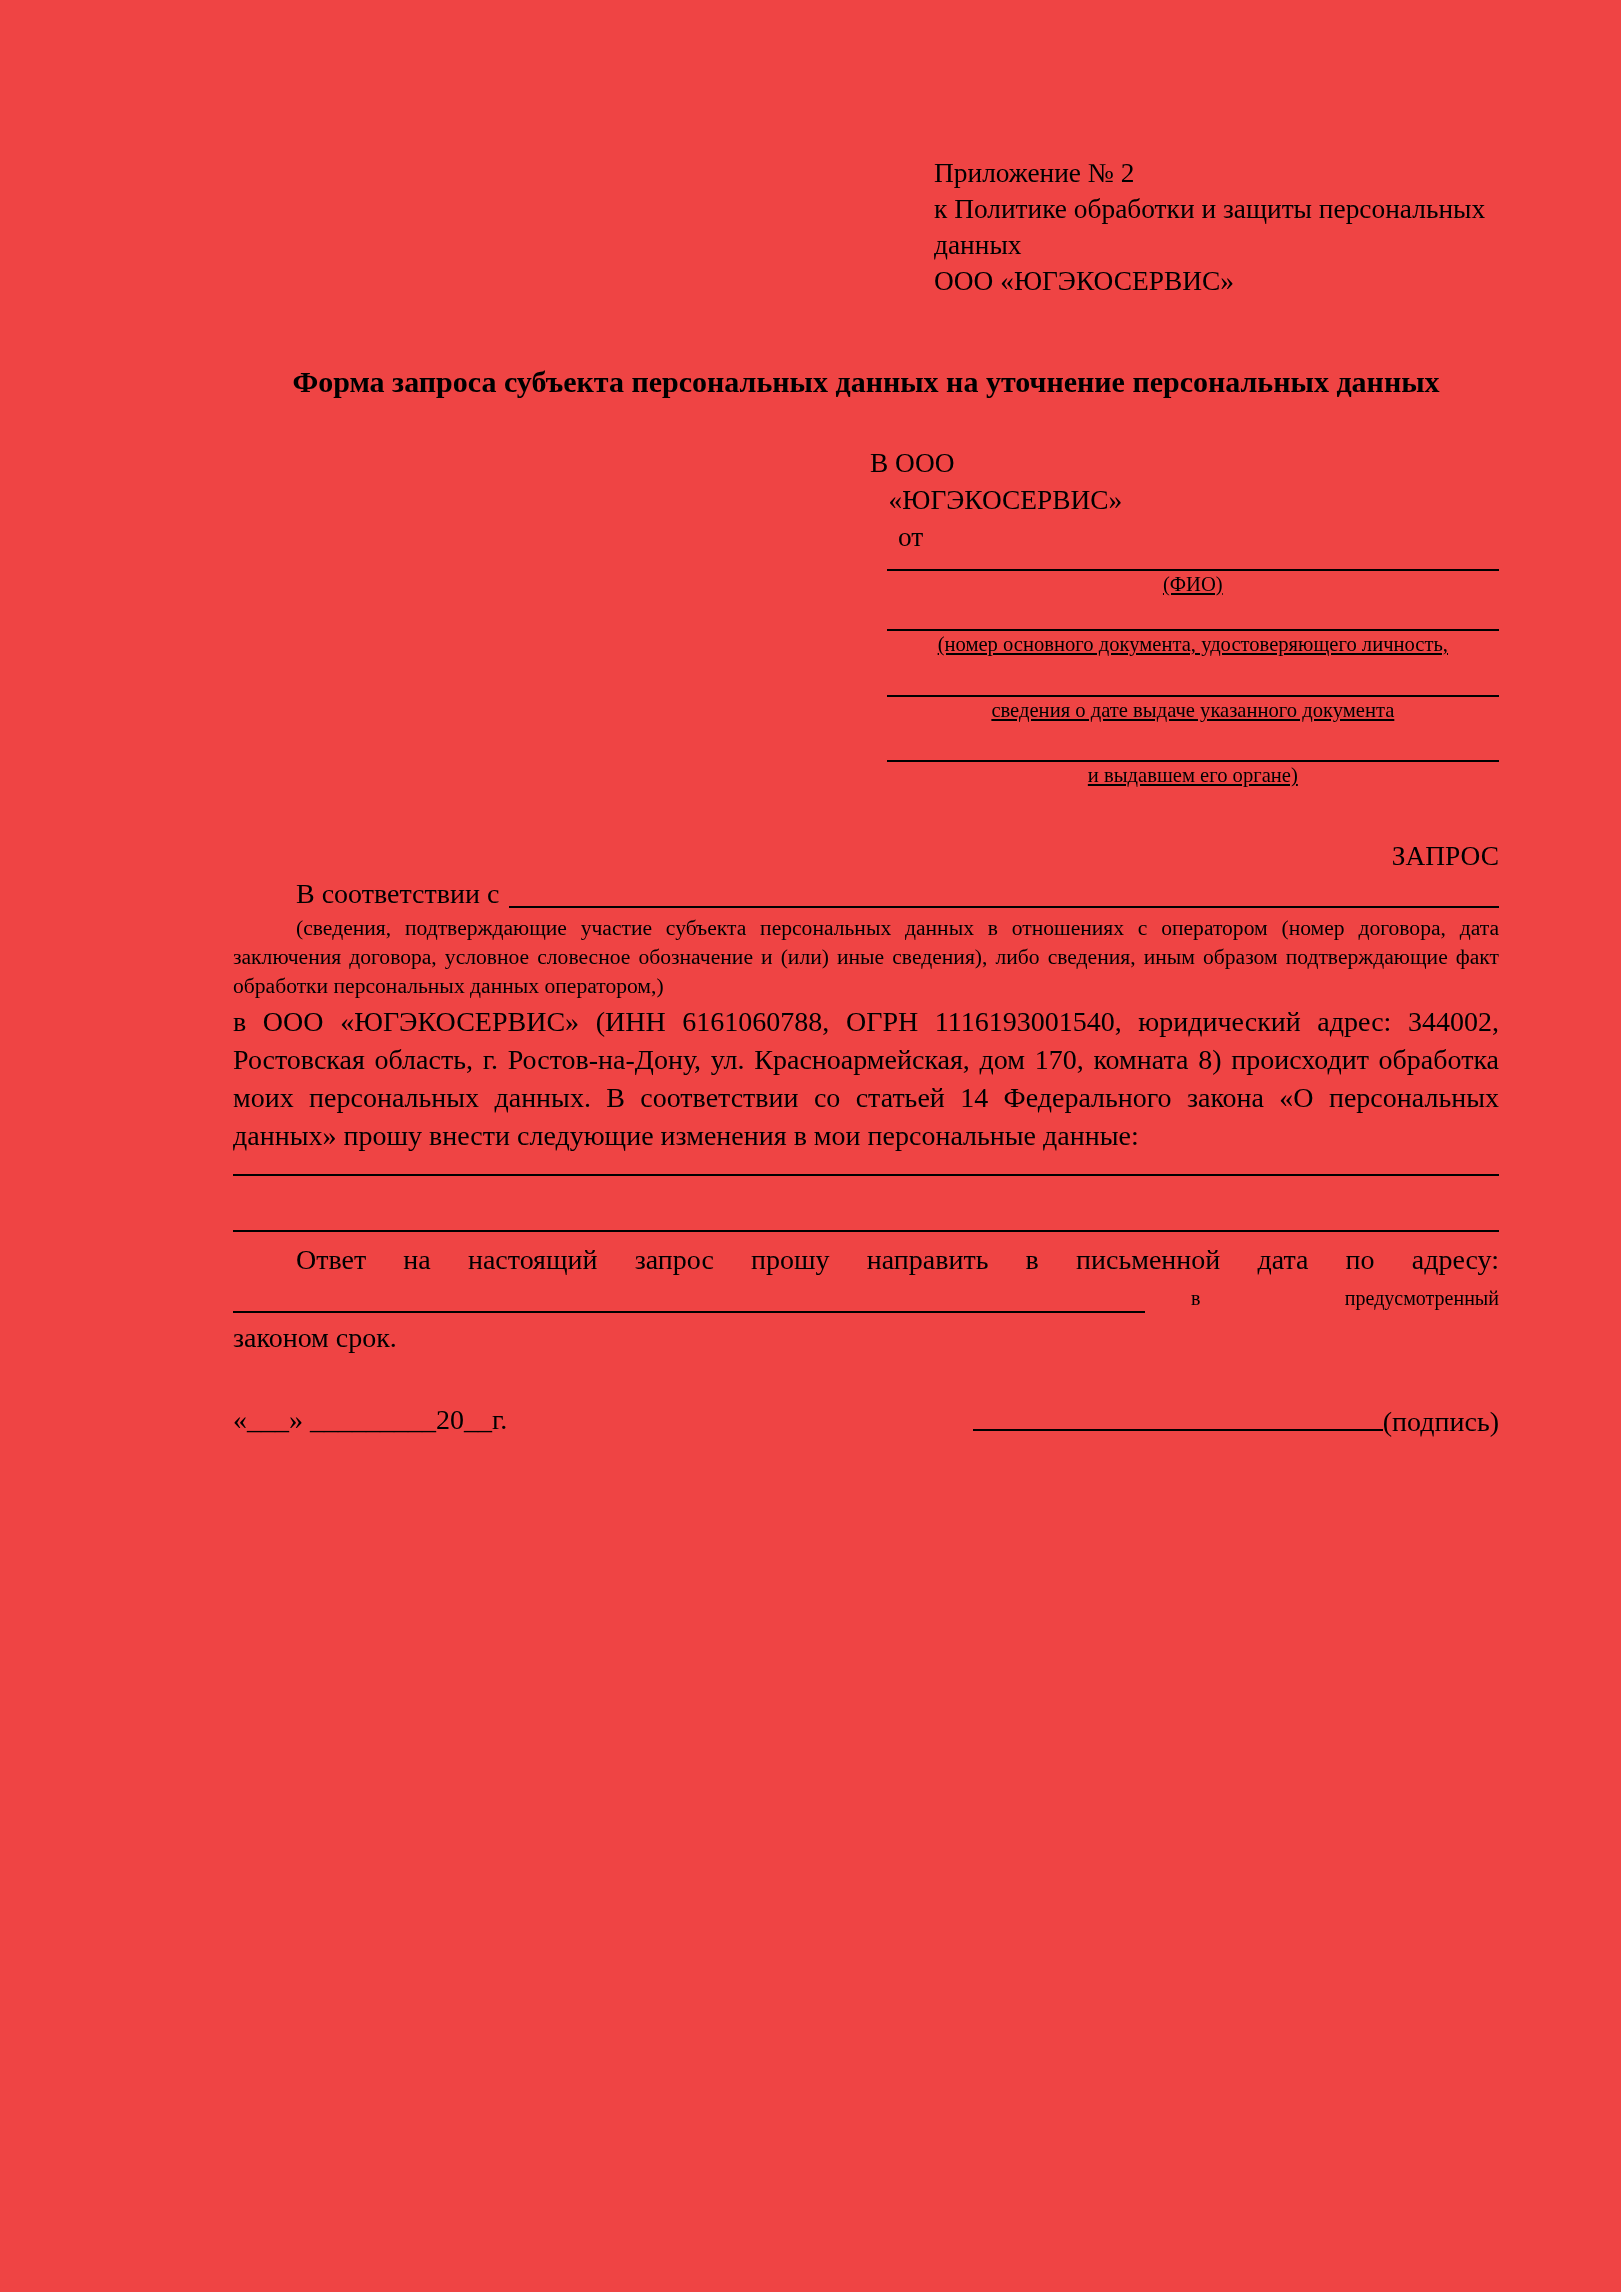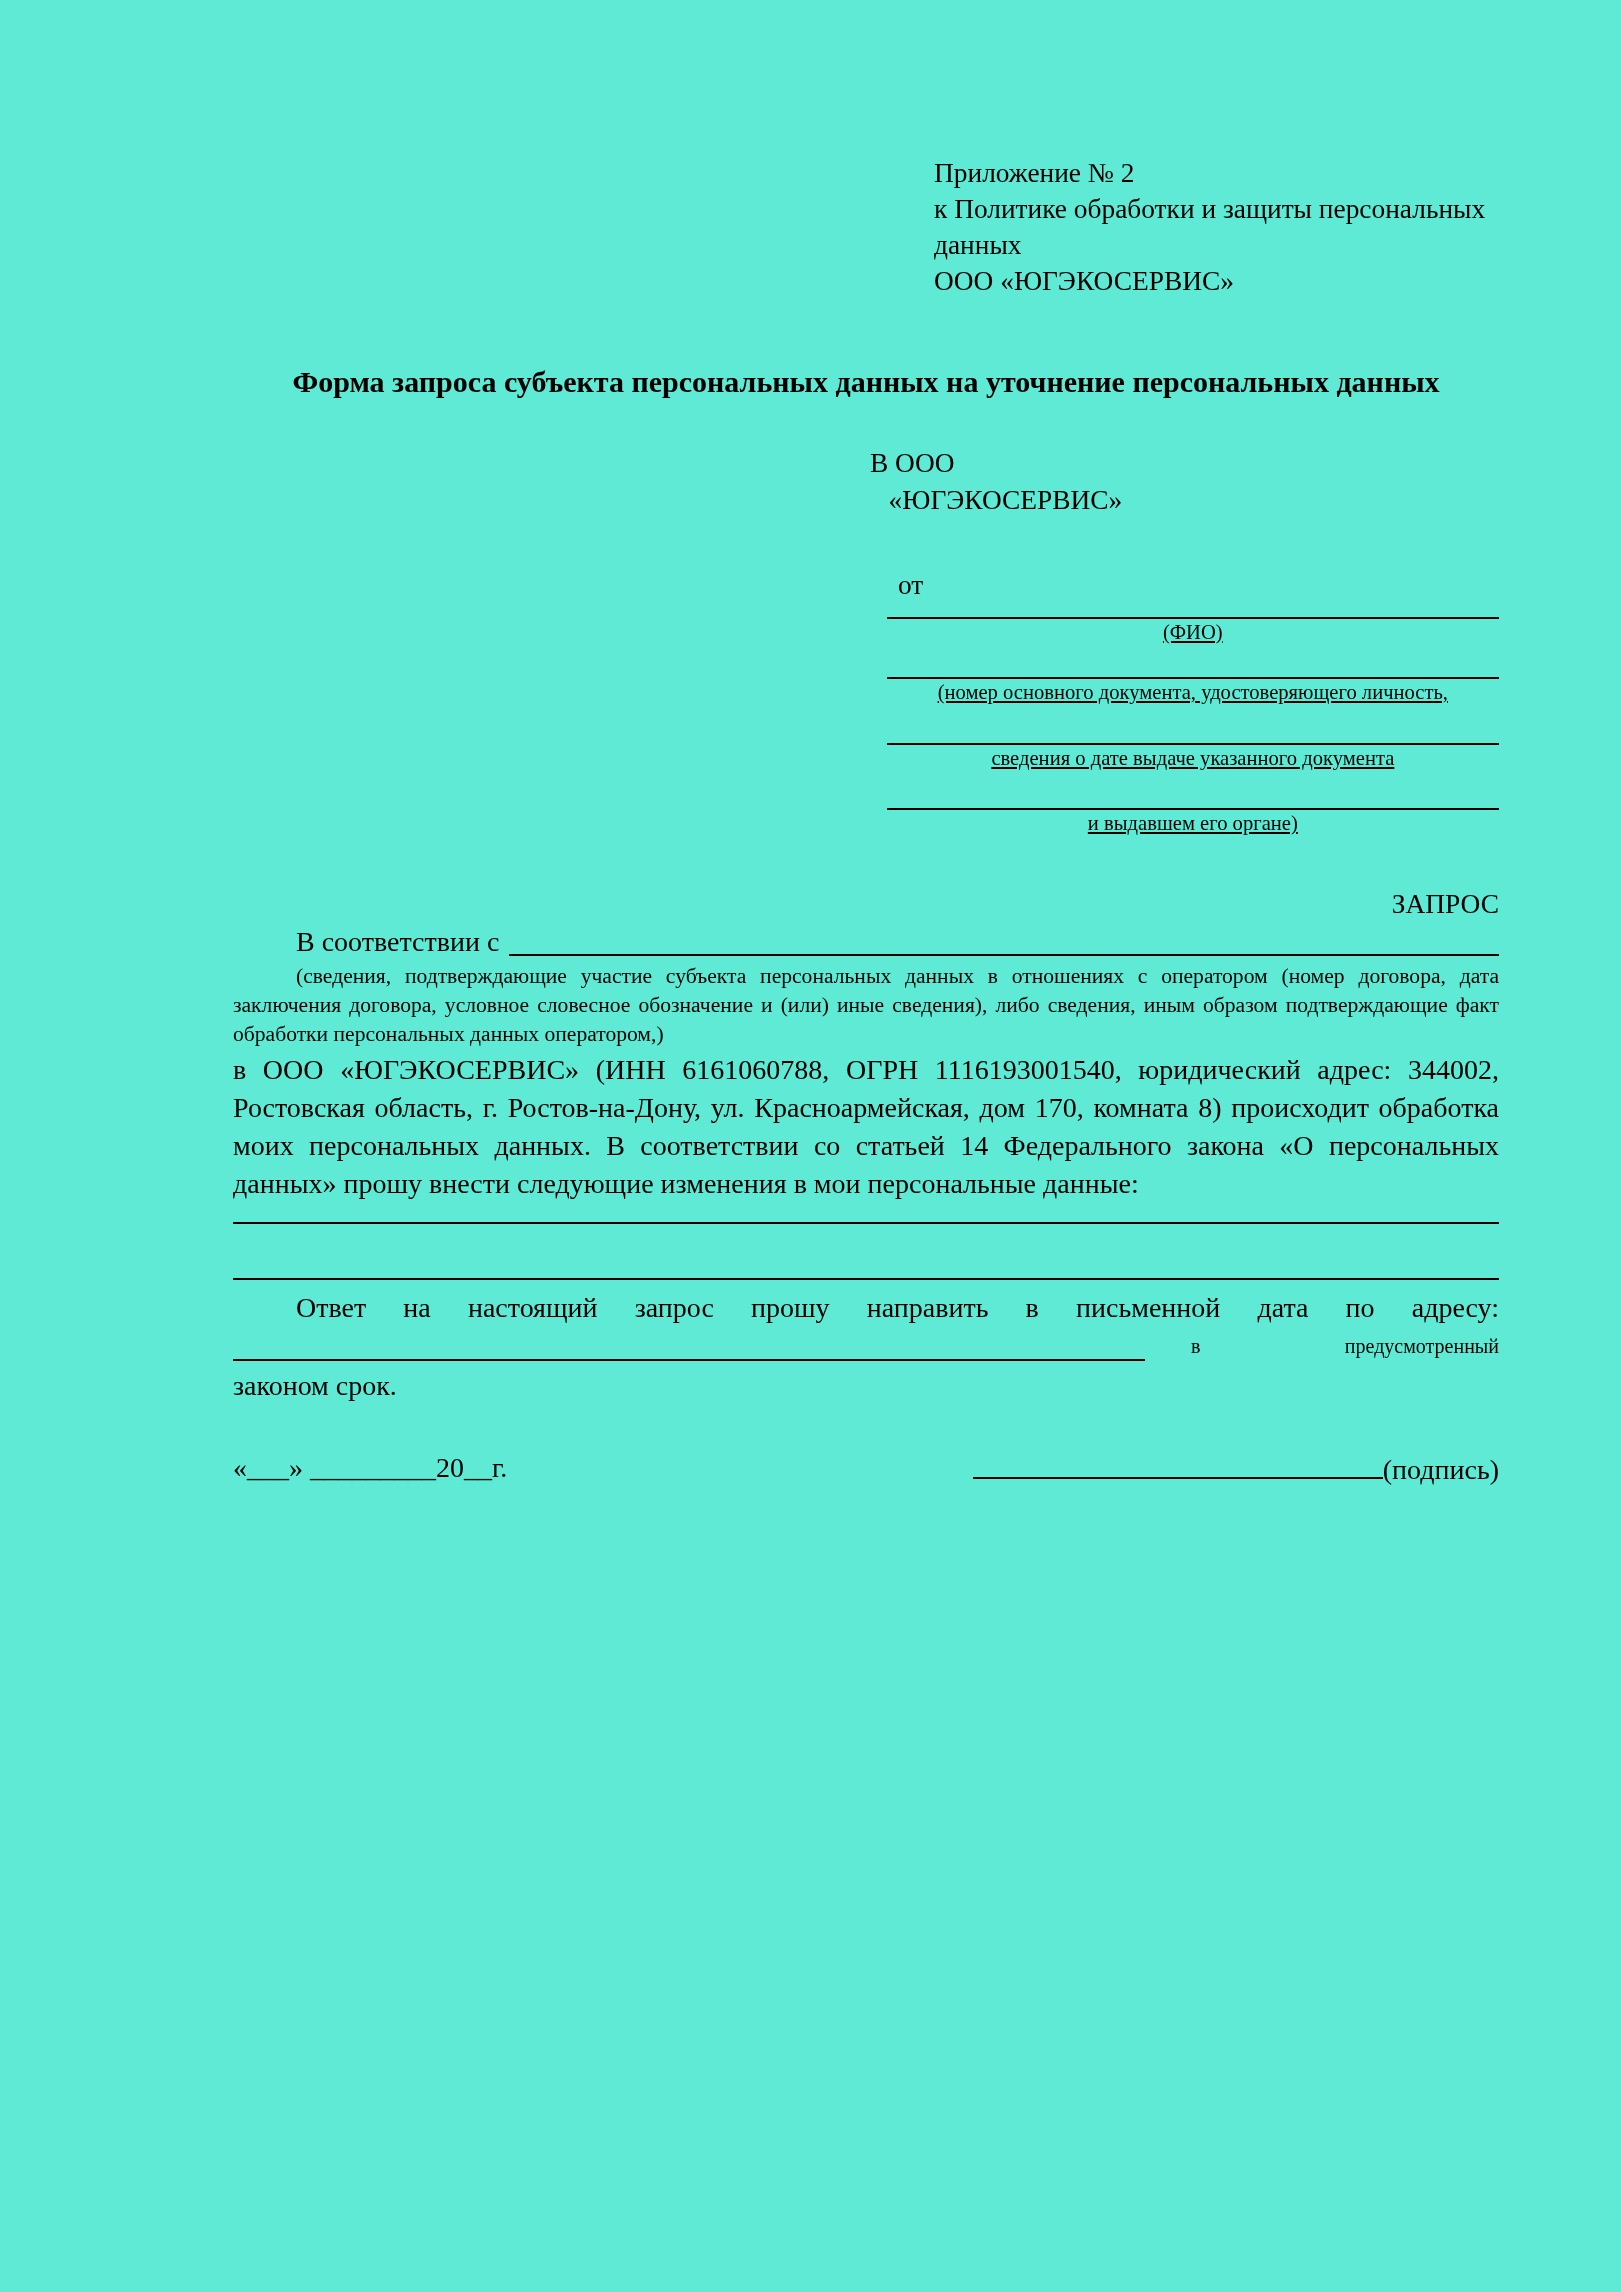--- a/index.html
+++ b/index.html
@@ -1,21 +1,21 @@
 <!DOCTYPE html>
 <html lang="ru"><head>
 <meta charset="utf-8">
 <style>
   * { margin: 0; padding: 0; box-sizing: border-box; }
   html, body { background: #ffffff; }
   .page {
     position: relative;
     width: 1621px;
     height: 2293px;
-    background: #5eead4;
+    background: #ef4444;
     color: #000000;
     font-family: "Liberation Serif", "DejaVu Serif", serif;
     padding-left: 233px;
     padding-right: 122px; 
     overflow: hidden;
   }
   
   .annex {
     margin-top: 155px;
     margin-left: 701px;
@@ -34,21 +34,21 @@
   }
   
   .recipient {
     margin-top: 41px;
     margin-left: 637px;
     width: 629px;
     font-size: 27.4px;
     line-height: 37px;
   }
   .recipient .r2 { padding-left: 18.6px; }
-  .recipient .r3 { padding-left: 28px; margin-top: 48px; }
+  .recipient .r3 { padding-left: 28px; }
   .fld-line {
     margin-left: 16.7px;
     border-bottom: 2.9px solid #000;
     height: 0;
   }
   .fld-line.f1 { margin-top: 12.7px; }
   .fld-line.f2 { margin-top: 32px; }
   .fld-line.f3 { margin-top: 37px; }
   .fld-line.f4 { margin-top: 37px; }
   .fld-caption {

